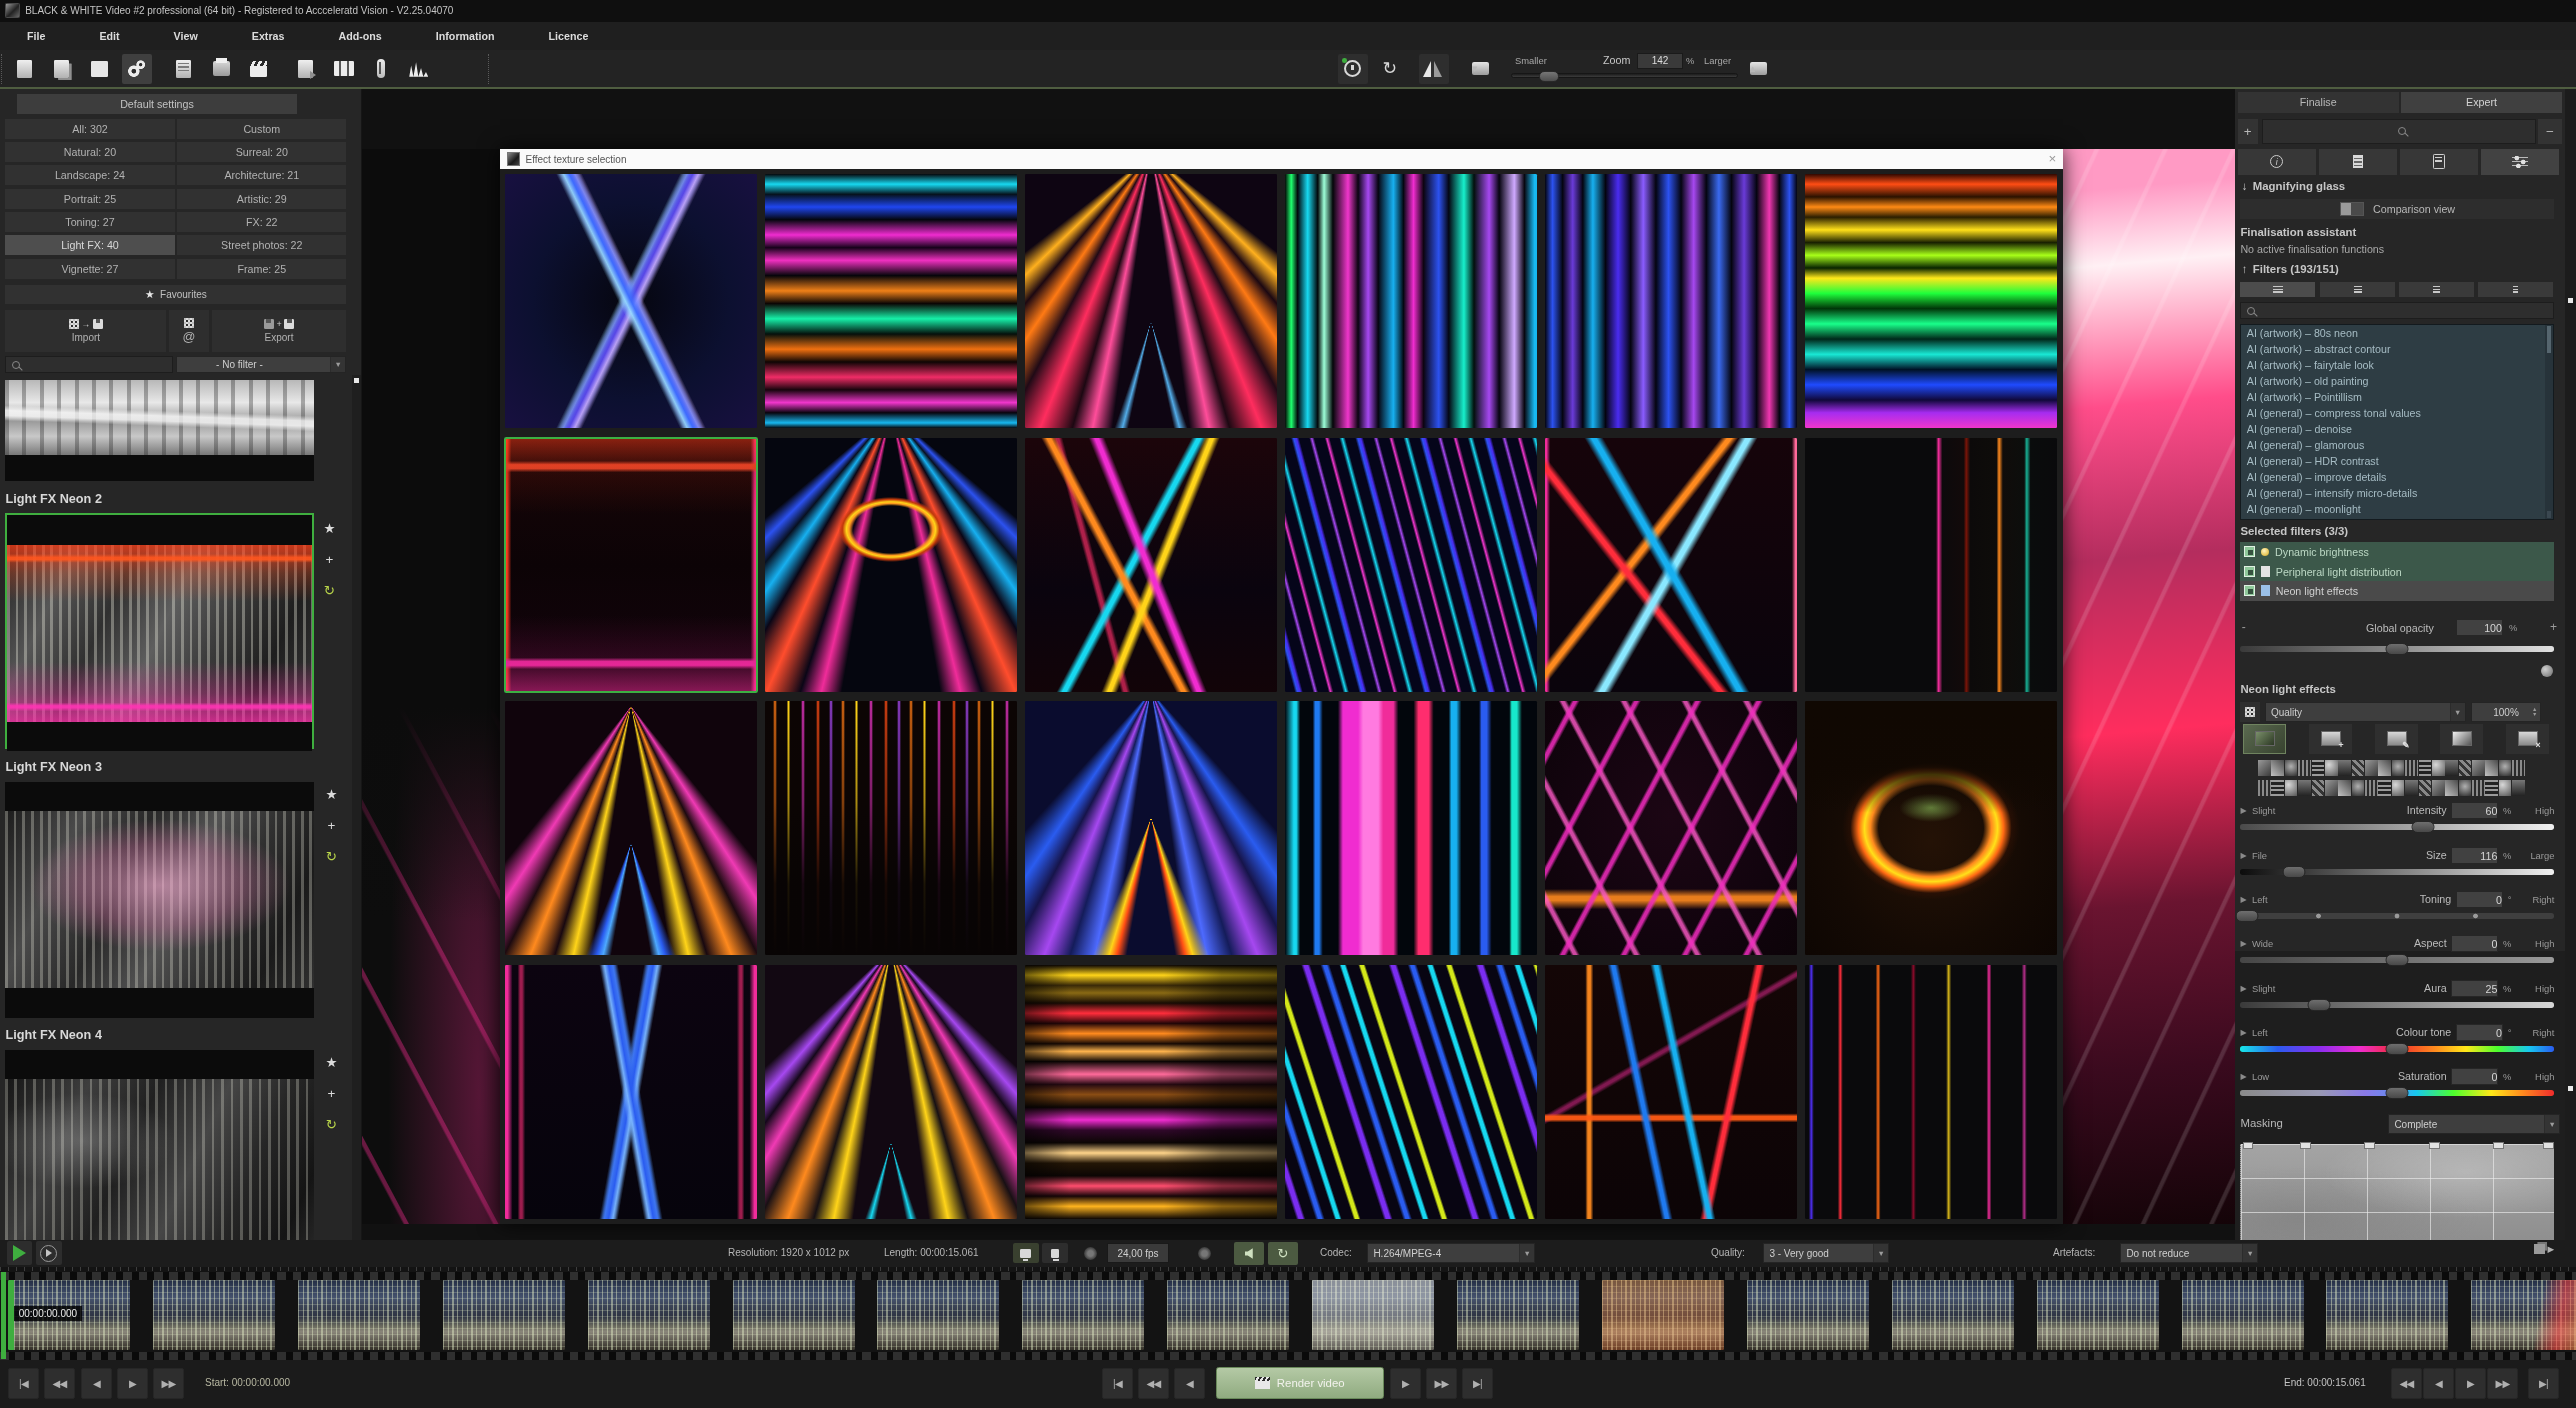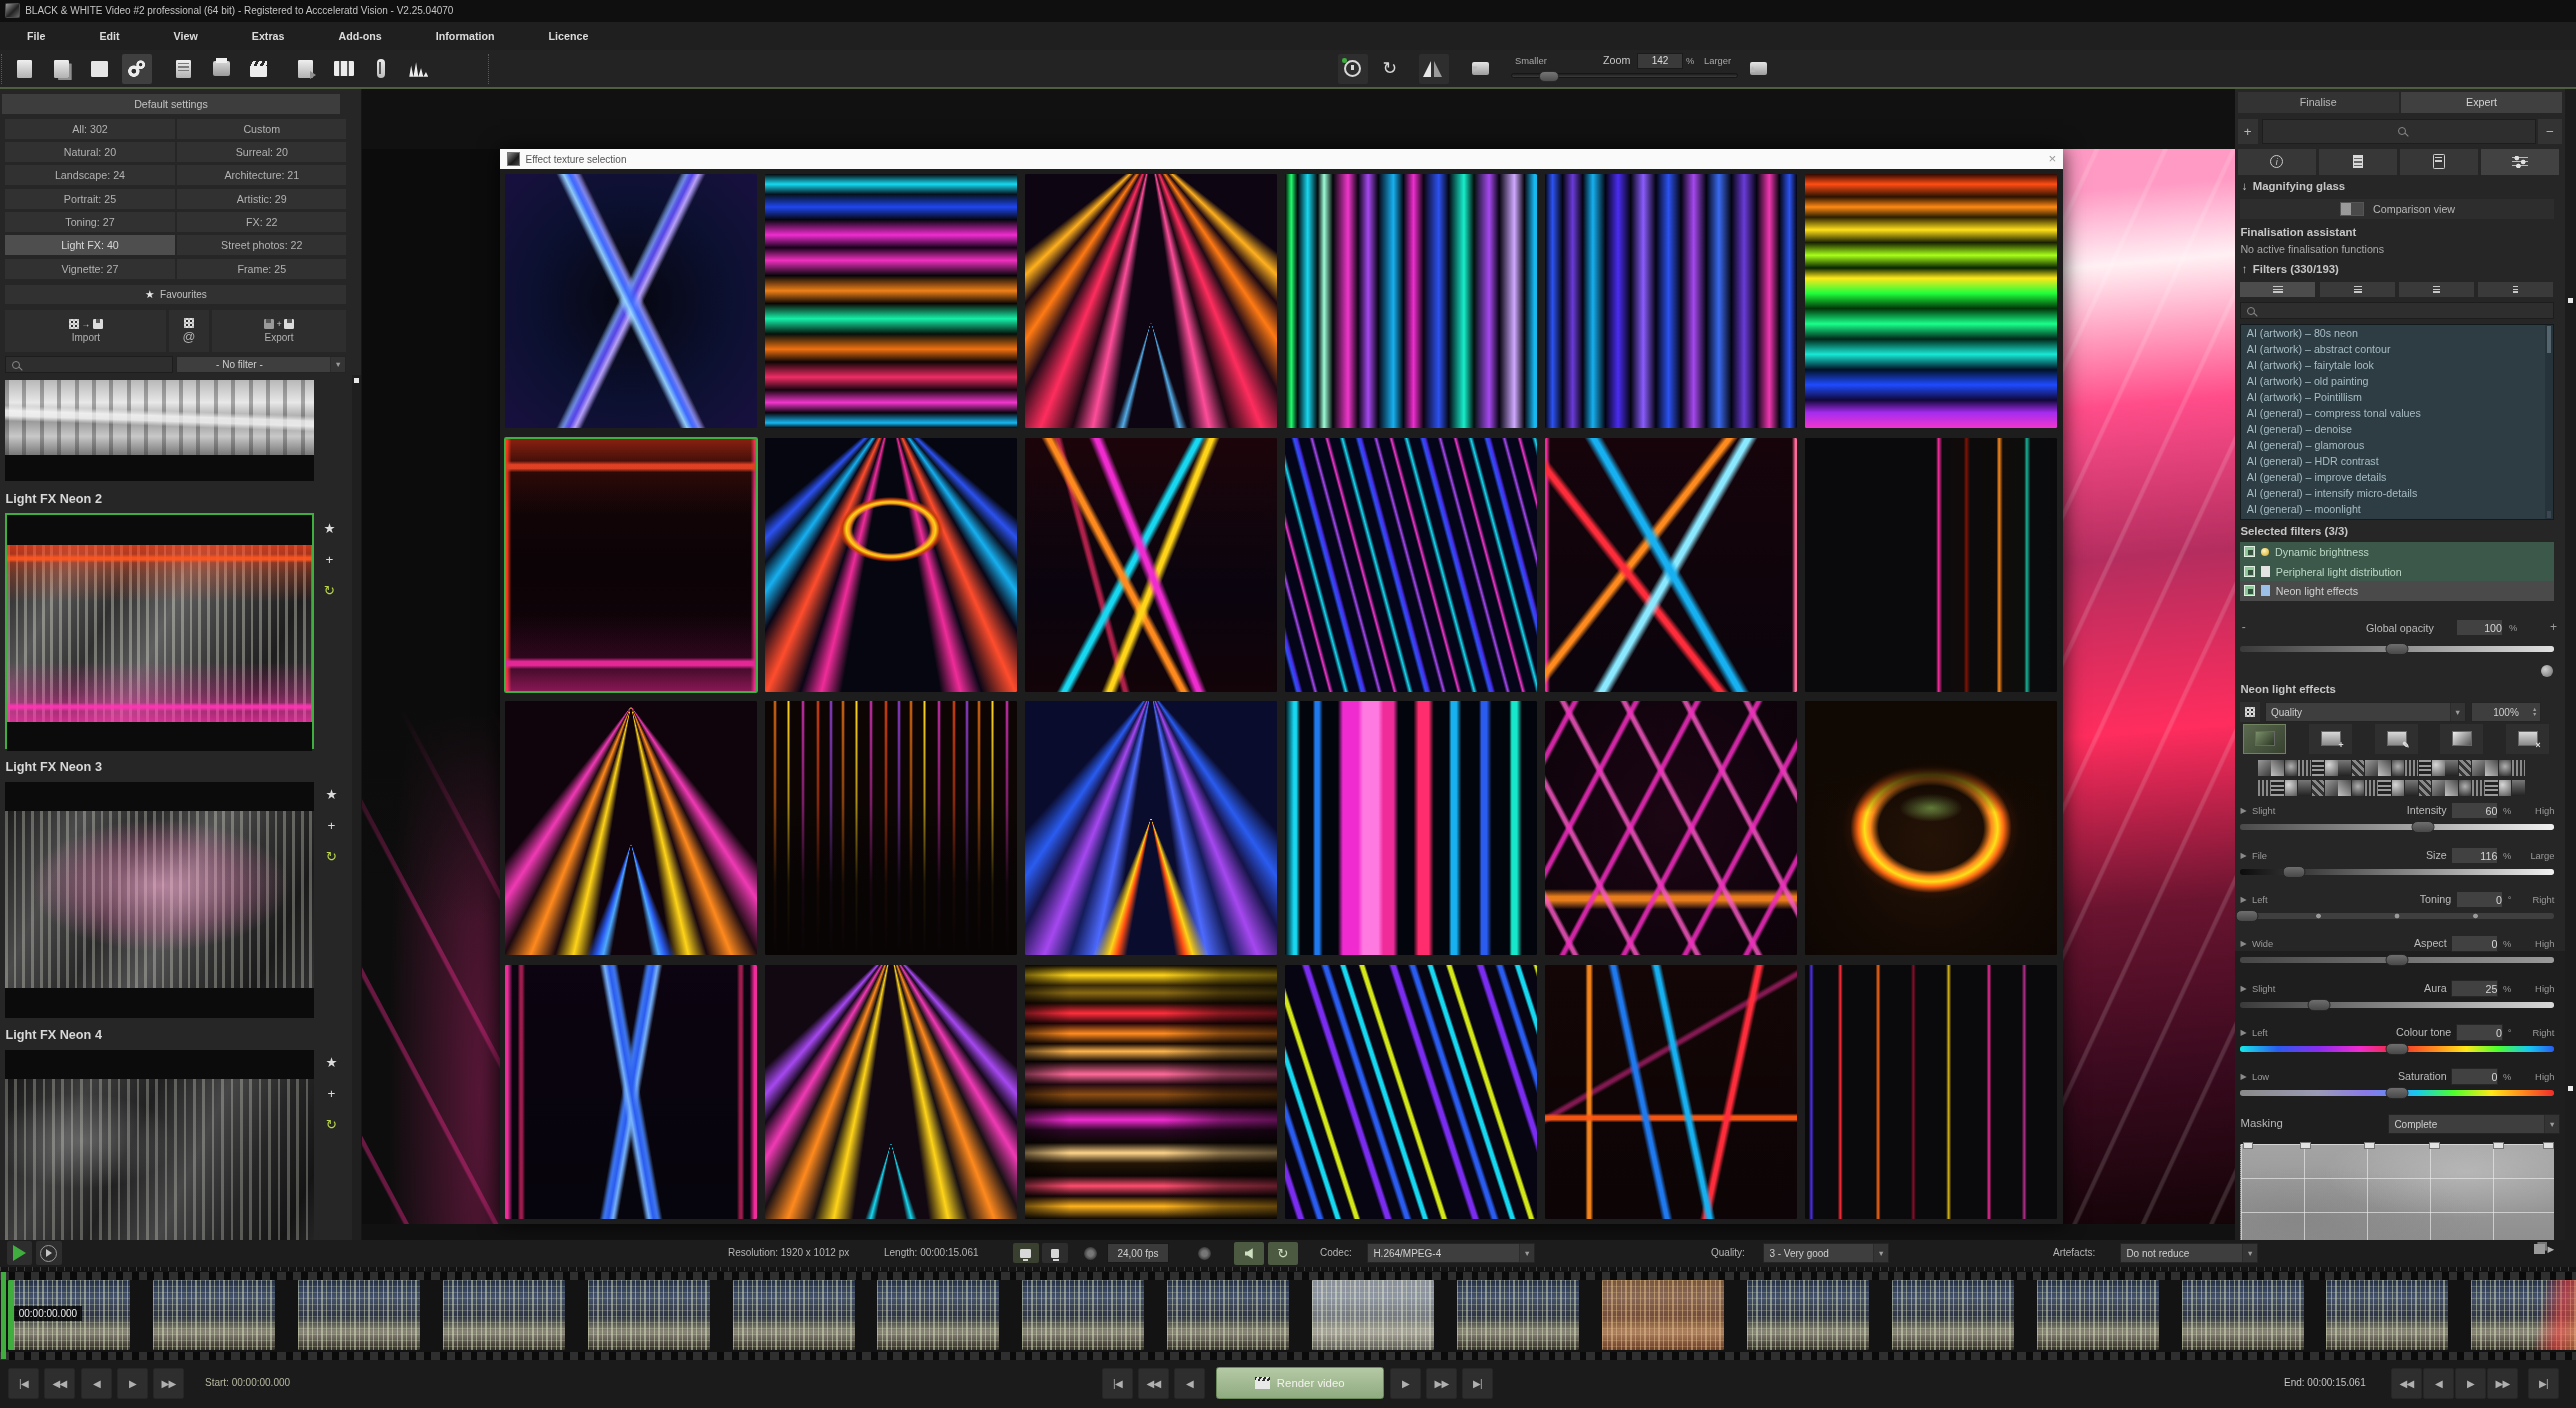--- a/index.html
+++ b/index.html
@@ -267,21 +267,21 @@
   <span class="tb-label" style="left:1603px;top:4px;font-size:10.7px;color:#c8c8c8">Zoom</span>
   <div id="zoombox">142</div>
   <span class="tb-label" style="left:1686px;top:5.4px">%</span>
   <span class="tb-label" style="left:1704px;top:5.4px">Larger</span>
   <div class="tb-btn" style="left:1744px">
       <span class="cam">▴</span>
     </div>
 </div>
 
 <div id="leftpanel">
-  <div class="lp-btn" style="left:2px;top:5.4px;width:338px;height:20px">Default settings</div>
+  <div class="lp-btn" style="left:17px;top:5.4px;width:280px;height:20px">Default settings</div>
   <div id="cats">
       <div class="cat">All: 302</div>
       <div class="cat">Custom</div>
       <div class="cat">Natural: 20</div>
       <div class="cat">Surreal: 20</div>
       <div class="cat">Landscape: 24</div>
       <div class="cat">Architecture: 21</div>
       <div class="cat">Portrait: 25</div>
       <div class="cat">Artistic: 29</div>
       <div class="cat">Toning: 27</div>
@@ -436,21 +436,21 @@
     <span class="toggle"></span>
     <span style="font-size:10.7px">Comparison view</span>
   </div>
   <div class="sec-head" style="left:5.4px;top:137px">
       <span>Finalisation assistant</span>
     </div>
   <div style="position:absolute;left:5.4px;top:154px;font-size:10.7px;color:#a8a8a8">No active finalisation functions</div>
 
   <div class="sec-head" style="left:6.7px;top:174px">
       <span>↑</span>
-      <span>Filters (330/193)</span>
+      <span>Filters (193/151)</span>
     </div>
   <div class="view-btn active" style="left:5.4px">
       <span class="vlines"></span>
     </div>
   <div class="view-btn" style="left:85px">
       <span class="vlines" style="width:8px"></span>
     </div>
   <div class="view-btn" style="left:164px">
       <span class="vlines" style="width:6.7px"></span>
     </div>

